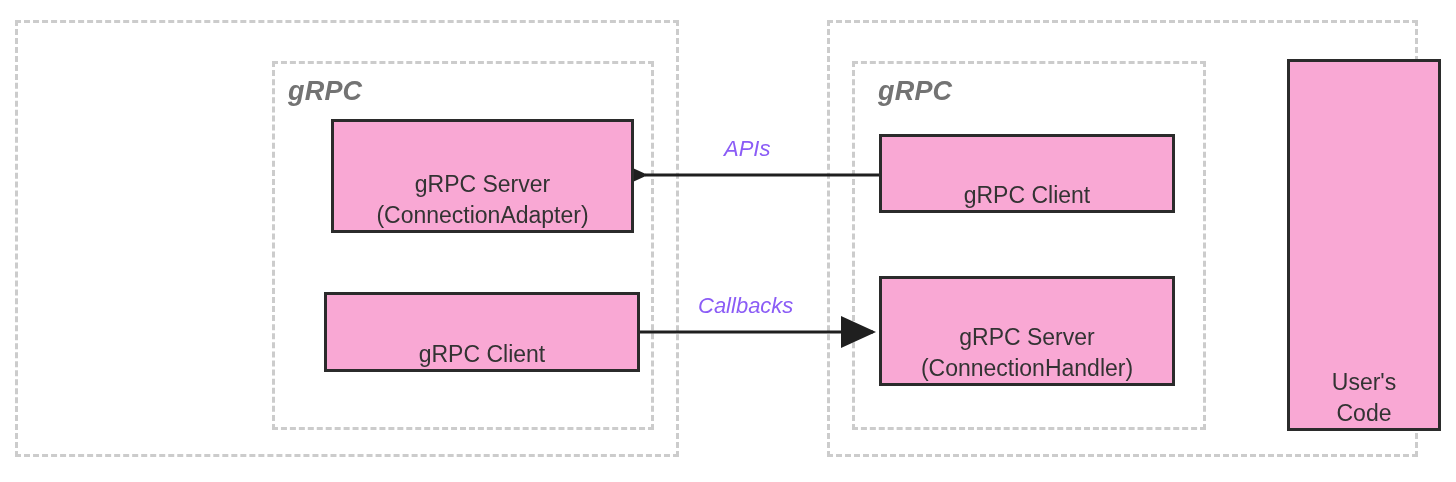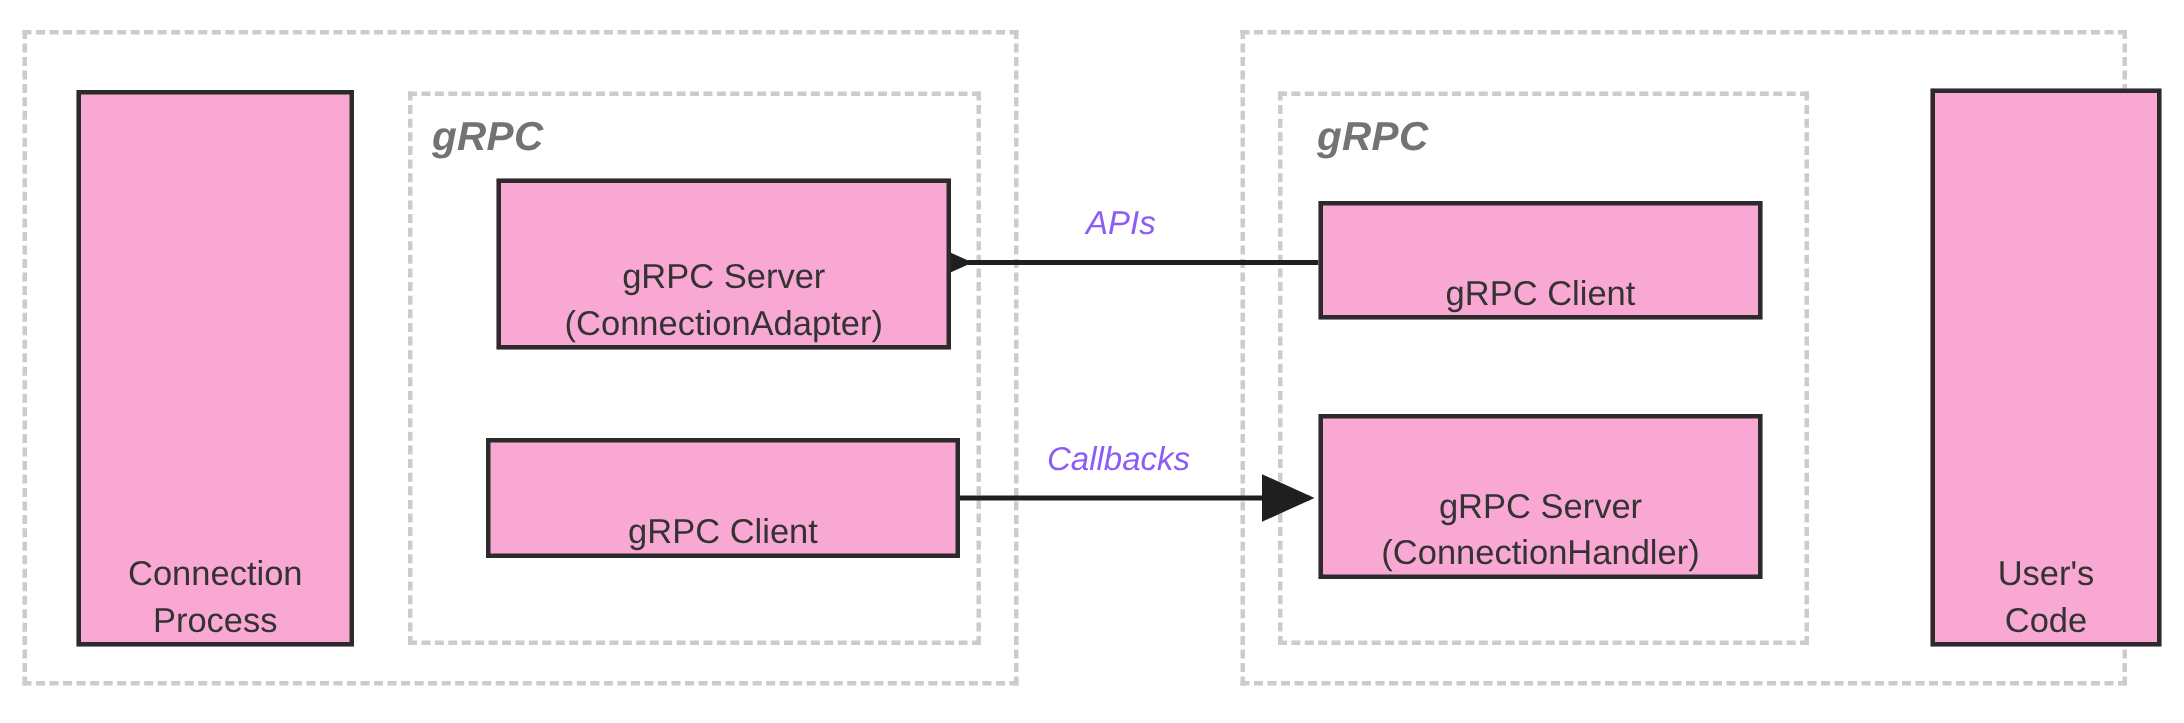--- a/index.html
+++ b/index.html
@@ -70,24 +70,20 @@
 <body>
 
 <div id="diagram-root">
 
   <div class="dashed-container" style="left:15px; top:20px; width:664px; height:437px;"></div>
 
   <div class="dashed-container" style="left:272px; top:61px; width:382px; height:369px;"></div>
 
   <div class="grpc-label" style="left:288px; top:76px;">gRPC</div>
 
-  <div class="node-box" style="left:51px; top:60px; width:185px; height:371px;">
-    <span class="node-text">Connection
-Process</span>
-  </div>
 
   <div class="node-box" style="left:331px; top:119px; width:303px; height:114px;">
     <span class="node-text">gRPC Server
 (ConnectionAdapter)</span>
   </div>
 
   <div class="node-box" style="left:324px; top:292px; width:316px; height:80px;">
     <span class="node-text">gRPC Client</span>
   </div>
 

